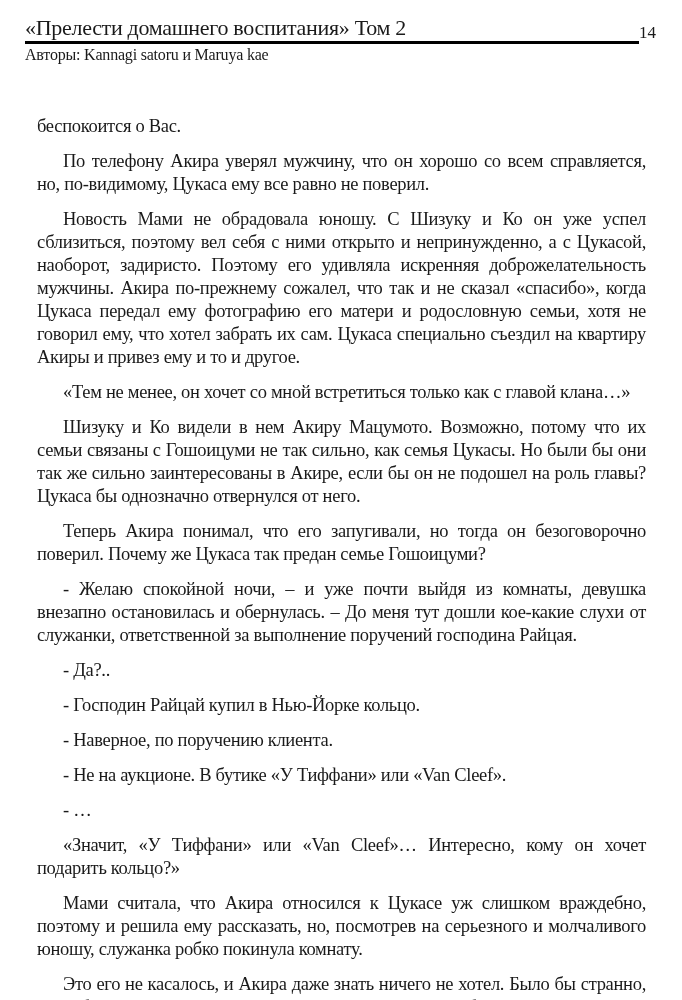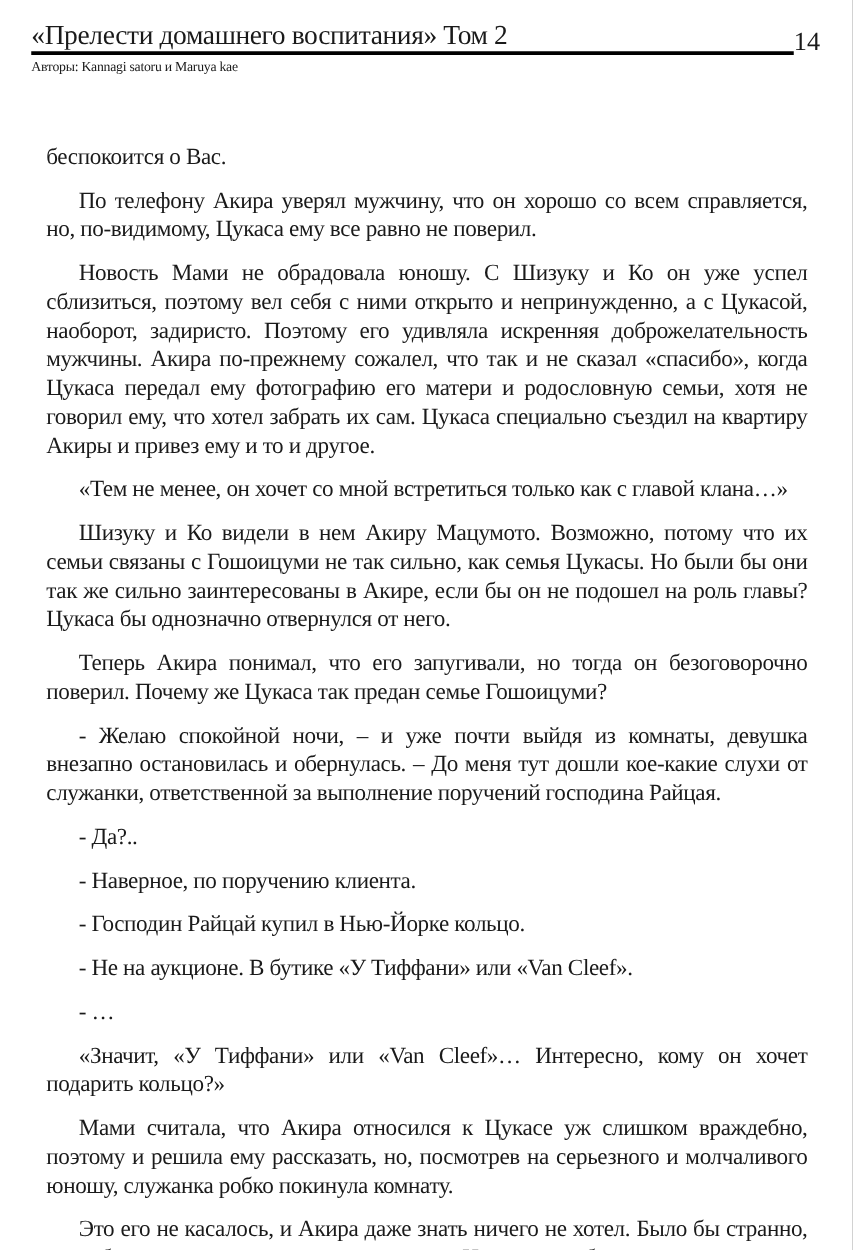--- a/index.html
+++ b/index.html
@@ -34,26 +34,26 @@
     border-bottom:3px solid var(--rule-color);
     padding-bottom:1px;
   }
   .title{
     font-size:22px;
     line-height:24px;
     letter-spacing:-0.3px;
     white-space:nowrap;
   }
   .page-number{
-    font-size:21px;
+    font-size:17px;
     line-height:22px;
     padding-bottom:0px;
   }
   .authors{
-    font-size:11px;
+    font-size:16px;
     line-height:17px;
     margin-top:2px;
     letter-spacing:-0.2px;
   }
   .body-text{
     padding:40px 24px 0 25px;
     font-size:18.5px;
     line-height:23px;
     text-align:justify;
     letter-spacing:-0.3px;
@@ -82,21 +82,21 @@
 
   <div class="body-text">
       <p class="">беспокоится о Вас.</p>
       <p class="indent">По телефону Акира уверял мужчину, что он хорошо со всем справляется, но, по-видимому, Цукаса ему все равно не поверил.</p>
       <p class="indent">Новость Мами не обрадовала юношу. С Шизуку и Ко он уже успел сблизиться, поэтому вел себя с ними открыто и непринужденно, а с Цукасой, наоборот, задиристо. Поэтому его удивляла искренняя доброжелательность мужчины. Акира по-прежнему сожалел, что так и не сказал «спасибо», когда Цукаса передал ему фотографию его матери и родословную семьи, хотя не говорил ему, что хотел забрать их сам. Цукаса специально съездил на квартиру Акиры и привез ему и то и другое.</p>
       <p class="indent">«Тем не менее, он хочет со мной встретиться только как с главой клана…»</p>
       <p class="indent">Шизуку и Ко видели в нем Акиру Мацумото. Возможно, потому что их семьи связаны с Гошоицуми не так сильно, как семья Цукасы. Но были бы они так же сильно заинтересованы в Акире, если бы он не подошел на роль главы? Цукаса бы однозначно отвернулся от него.</p>
       <p class="indent">Теперь Акира понимал, что его запугивали, но тогда он безоговорочно поверил. Почему же Цукаса так предан семье Гошоицуми?</p>
       <p class="indent">- Желаю спокойной ночи, – и уже почти выйдя из комнаты, девушка внезапно остановилась и обернулась. – До меня тут дошли кое-какие слухи от служанки, ответственной за выполнение поручений господина Райцая.</p>
       <p class="indent">- Да?..</p>
+      <p class="indent">- Господин Райцай купил в Нью-Йорке кольцо.</p>
       <p class="indent">- Наверное, по поручению клиента.</p>
-      <p class="indent">- Господин Райцай купил в Нью-Йорке кольцо.</p>
       <p class="indent">- Не на аукционе. В бутике «У Тиффани» или «Van Cleef».</p>
       <p class="indent">- …</p>
       <p class="indent">«Значит, «У Тиффани» или «Van Cleef»… Интересно, кому он хочет подарить кольцо?»</p>
       <p class="indent">Мами считала, что Акира относился к Цукасе уж слишком враждебно, поэтому и решила ему рассказать, но, посмотрев на серьезного и молчаливого юношу, служанка робко покинула комнату.</p>
       <p class="indent">Это его не касалось, и Акира даже знать ничего не хотел. Было бы странно, если бы его интересовала личная жизнь Цукасы, особенно, где и с кем он встречается.</p>
     </div>
 </div>
 
 </body></html>

